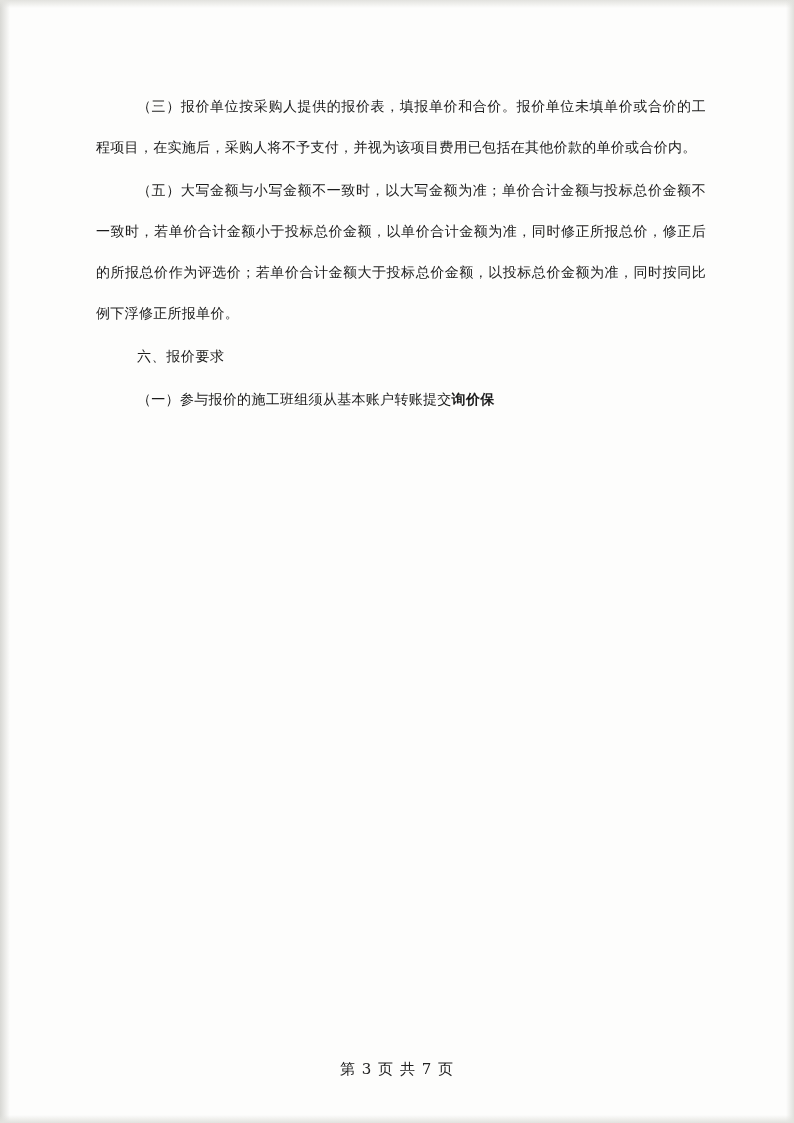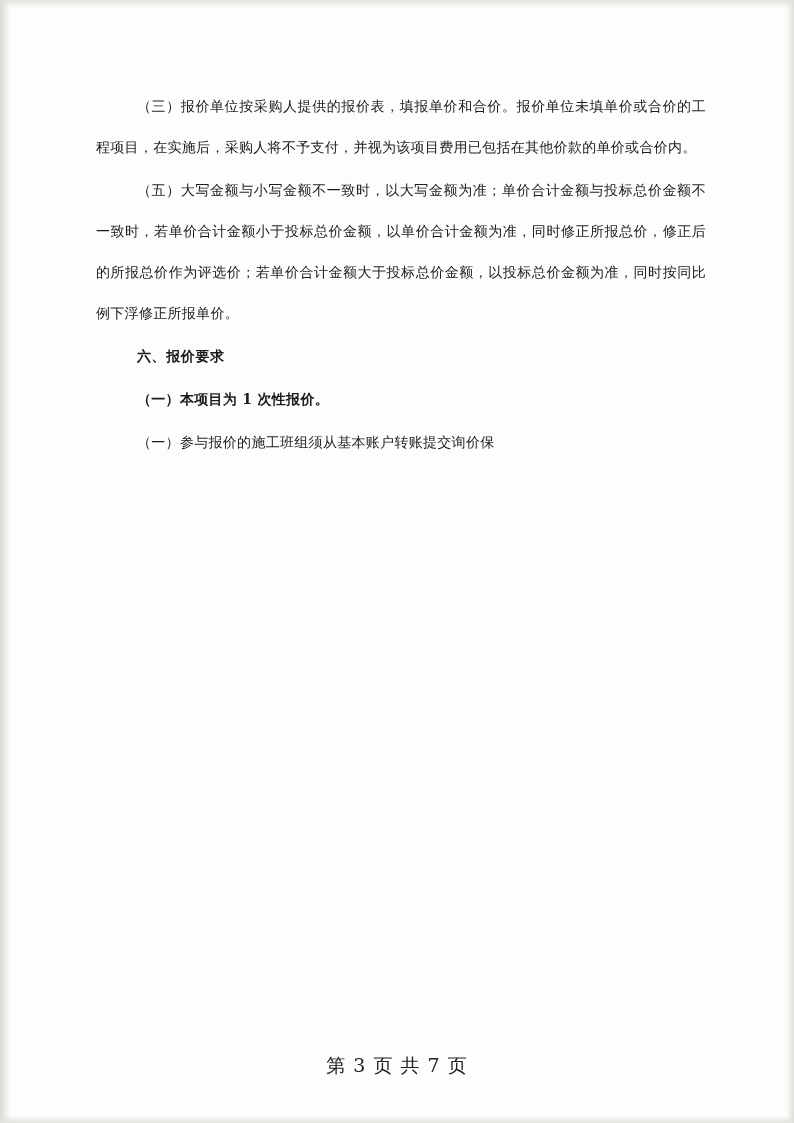--- a/index.html
+++ b/index.html
@@ -33,37 +33,37 @@
     text-align: justify;
     text-justify: inter-ideograph;
     letter-spacing: 0.3px;
     color: #1b1b1b;
   }
   p.indent {
     text-indent: 41px;
   }
   p.heading {
     text-indent: 41px;
-    font-weight: bold;
+    font-weight: normal;
     letter-spacing: 0.6px;
   }
   p.heading-sub {
     text-indent: 41px;
     font-weight: bold;
   }
   .mixed-bold {
-    font-weight: normal;
+    font-weight: bold;
   }
   .footer {
     position: absolute;
     left: 0;
     right: 0;
     bottom: 44px;
     text-align: center;
-    font-size: 19px;
+    font-size: 15px;
     letter-spacing: 1px;
     color: #222;
     font-family: "DejaVu Serif", "Liberation Serif", serif;
   }
   .edge-shadow-left {
     position: absolute;
     left: 0;
     top: 0;
     bottom: 0;
     width: 10px;
@@ -104,18 +104,17 @@
 <div class="page">
   <div class="edge-shadow-left"></div>
   <div class="edge-shadow-top"></div>
   <div class="edge-shadow-right"></div>
   <div class="edge-shadow-bottom"></div>
 
   <div class="page-body">
     <p class="indent">（三）报价单位按采购人提供的报价表，填报单价和合价。报价单位未填单价或合价的工程项目，在实施后，采购人将不予支付，并视为该项目费用已包括在其他价款的单价或合价内。</p>
     <p class="indent">（五）大写金额与小写金额不一致时，以大写金额为准；单价合计金额与投标总价金额不一致时，若单价合计金额小于投标总价金额，以单价合计金额为准，同时修正所报总价，修正后的所报总价作为评选价；若单价合计金额大于投标总价金额，以投标总价金额为准，同时按同比例下浮修正所报单价。</p>
     <p class="heading">六、报价要求</p>
-    <p class="heading-sub">（一）本项目为 1 次性报价。</p>
     <p class="indent"><span>（一）参与报价的施工班组须从基本账户转账提交</span><span class="mixed-bold">询价保</span></p>
   </div>
 
   <div class="footer">第 3 页 共 7 页</div>
 </div>
 
 </body></html>

